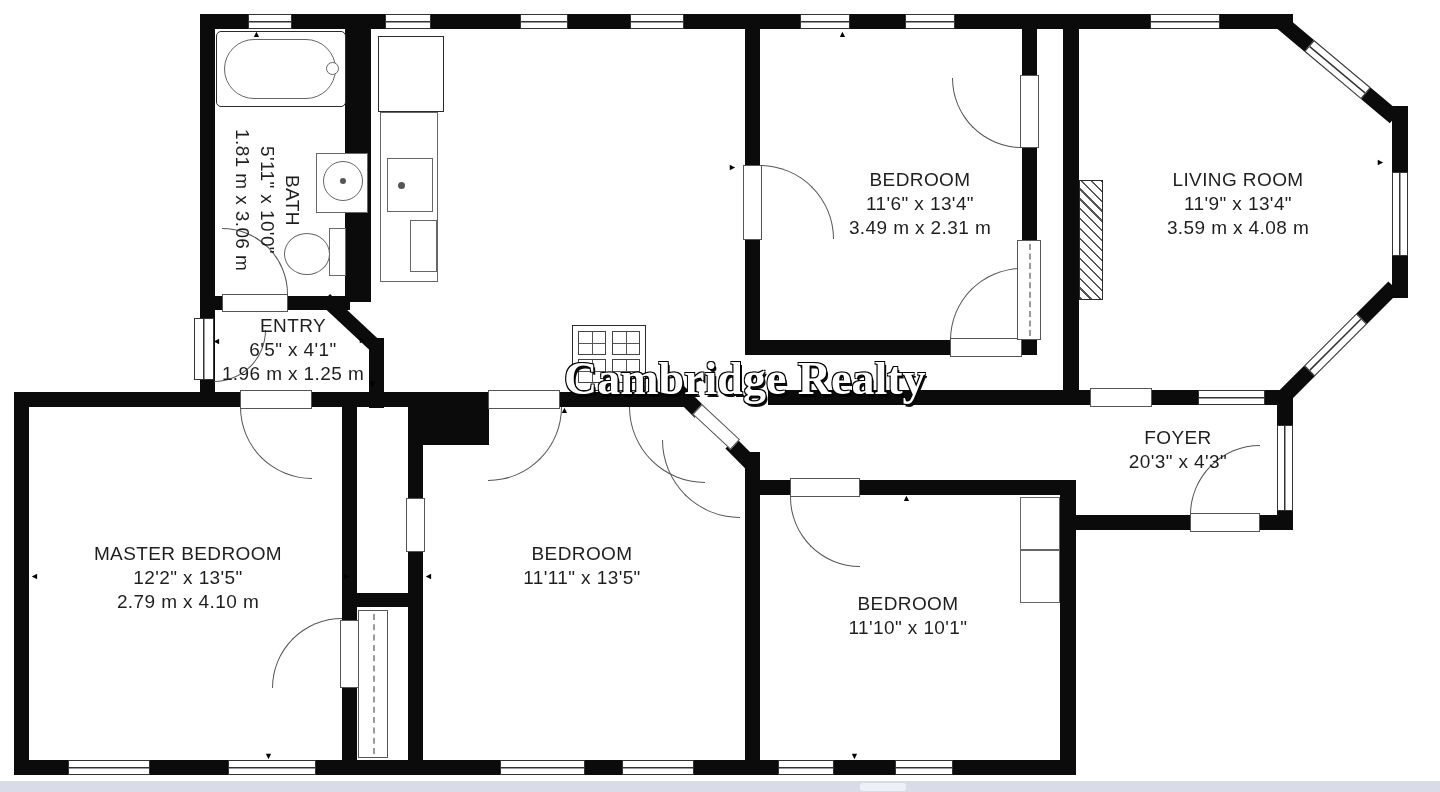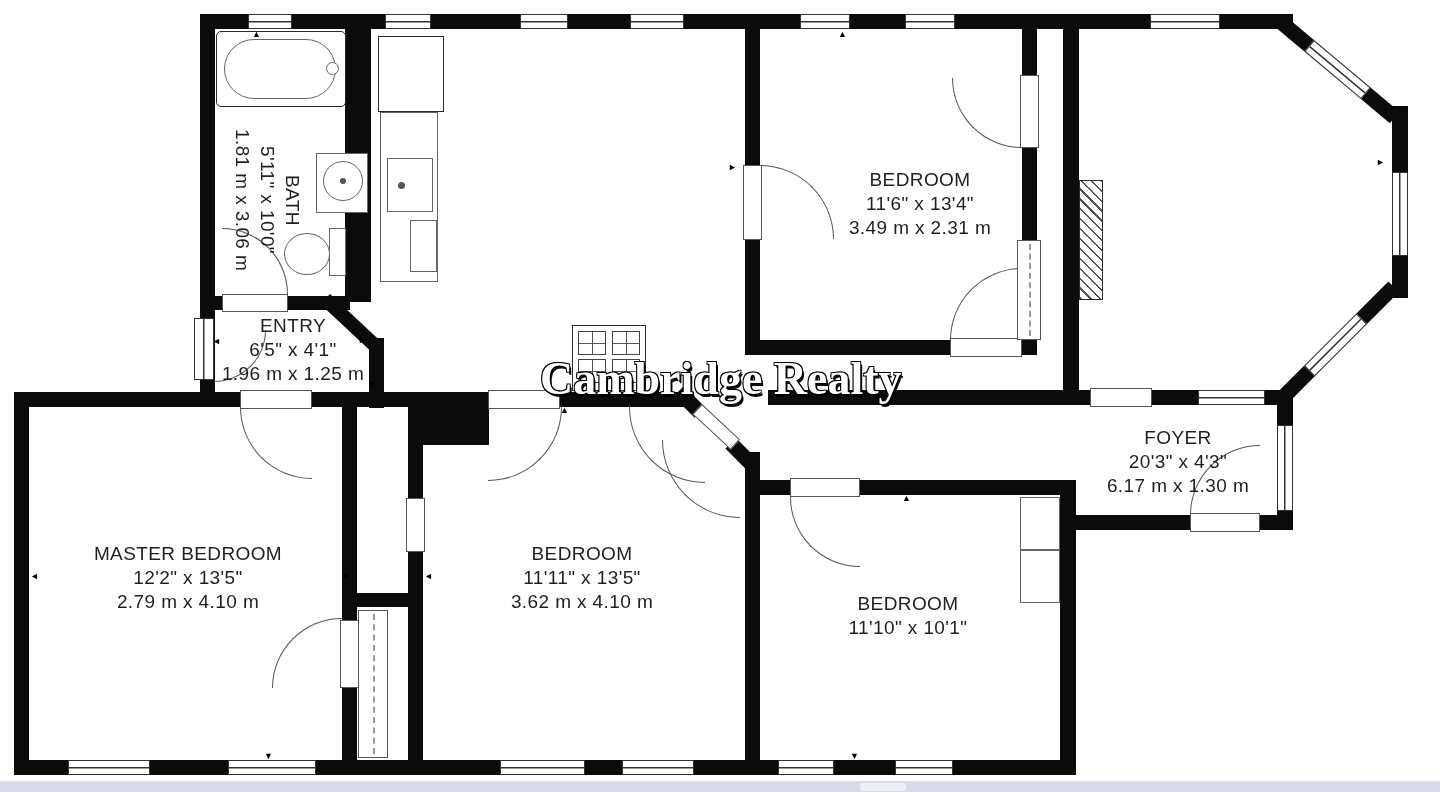--- a/index.html
+++ b/index.html
@@ -162,34 +162,37 @@
   <div class="rlabel" style="left:193px;top:314px;width:200px;">
     <div class="rname">ENTRY</div>
     <div class="rdim">6'5" x 4'1"</div>
     <div class="rdim">1.96 m x 1.25 m</div>
   </div>
   <div class="rlabel" style="left:790px;top:168px;width:260px;">
     <div class="rname">BEDROOM</div>
     <div class="rdim">11'6" x 13'4"</div>
     <div class="rdim">3.49 m x 2.31 m</div>
   </div>
+  <div class="rlabel" style="left:1108px;top:168px;width:260px;">
+    <div class="rname">LIVING ROOM</div>
+    <div class="rdim">11'9" x 13'4"</div>
+    <div class="rdim">3.59 m x 4.08 m</div>
+  </div>
   <div class="rlabel" style="left:1048px;top:426px;width:260px;">
     <div class="rname">FOYER</div>
     <div class="rdim">20'3" x 4'3"</div>
-    <div class="rdim">6.17 m x 1.30 m</div>
   </div>
   <div class="rlabel" style="left:58px;top:542px;width:260px;">
     <div class="rname">MASTER BEDROOM</div>
     <div class="rdim">12'2" x 13'5"</div>
     <div class="rdim">2.79 m x 4.10 m</div>
   </div>
   <div class="rlabel" style="left:452px;top:542px;width:260px;">
     <div class="rname">BEDROOM</div>
     <div class="rdim">11'11" x 13'5"</div>
-    <div class="rdim">3.62 m x 4.10 m</div>
   </div>
   <div class="rlabel" style="left:778px;top:592px;width:260px;">
     <div class="rname">BEDROOM</div>
     <div class="rdim">11'10" x 10'1"</div>
   </div>
 
   <span class="tri" style="left:252px;top:30px;">▲</span>
   <span class="tri" style="left:838px;top:30px;">▲</span>
   <span class="tri" style="left:560px;top:406px;">▲</span>
   <span class="tri" style="left:902px;top:494px;">▲</span>
@@ -197,18 +200,18 @@
   <span class="tri" style="left:850px;top:752px;">▼</span>
   <span class="tri" style="left:368px;top:380px;">▼</span>
   <span class="tri" style="left:212px;top:337px;">◄</span>
   <span class="tri" style="left:30px;top:572px;">◄</span>
   <span class="tri" style="left:424px;top:572px;">◄</span>
   <span class="tri" style="left:358px;top:336px;">►</span>
   <span class="tri" style="left:342px;top:572px;">►</span>
   <span class="tri" style="left:728px;top:163px;">►</span>
   <span class="tri" style="left:1376px;top:158px;">►</span>
 
-  <div class="watermark" style="left:540px;top:352px;">Cambridge Realty</div>
+  <div class="watermark" style="left:564px;top:352px;">Cambridge Realty</div>
 
   <div class="footerbar"></div>
   <div class="thumb"></div>
 
 </div>
 
 </body></html>

